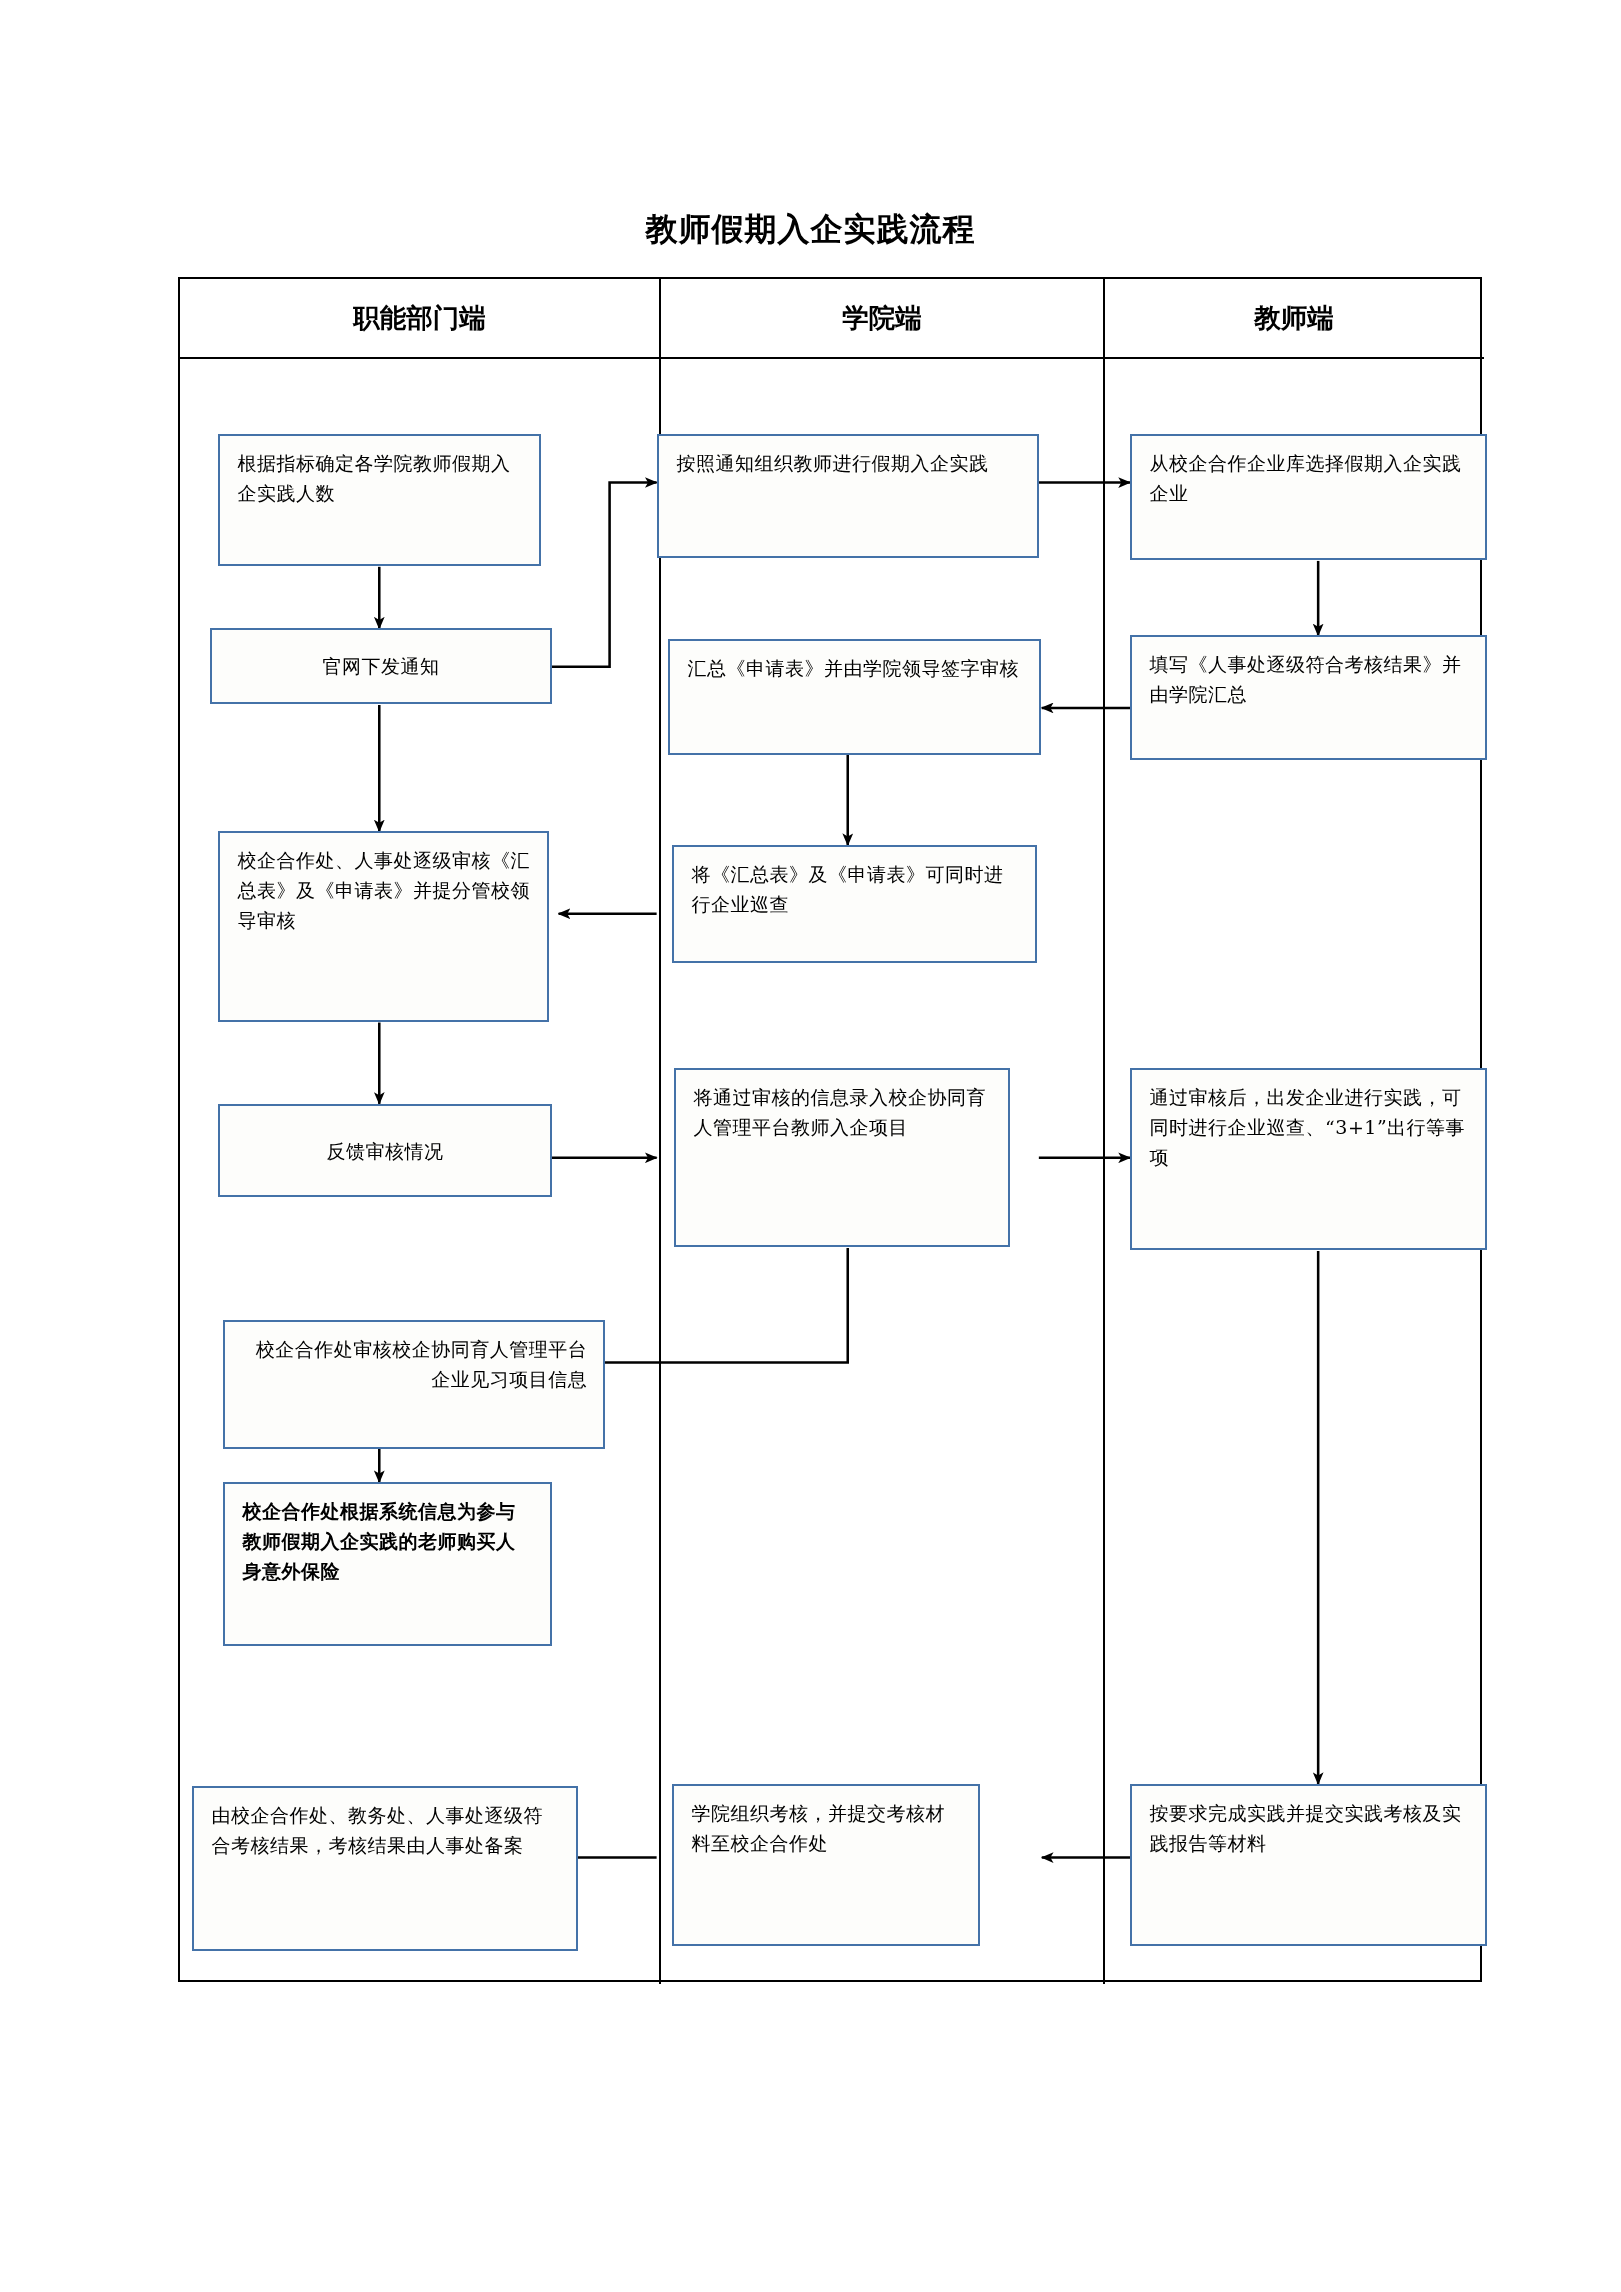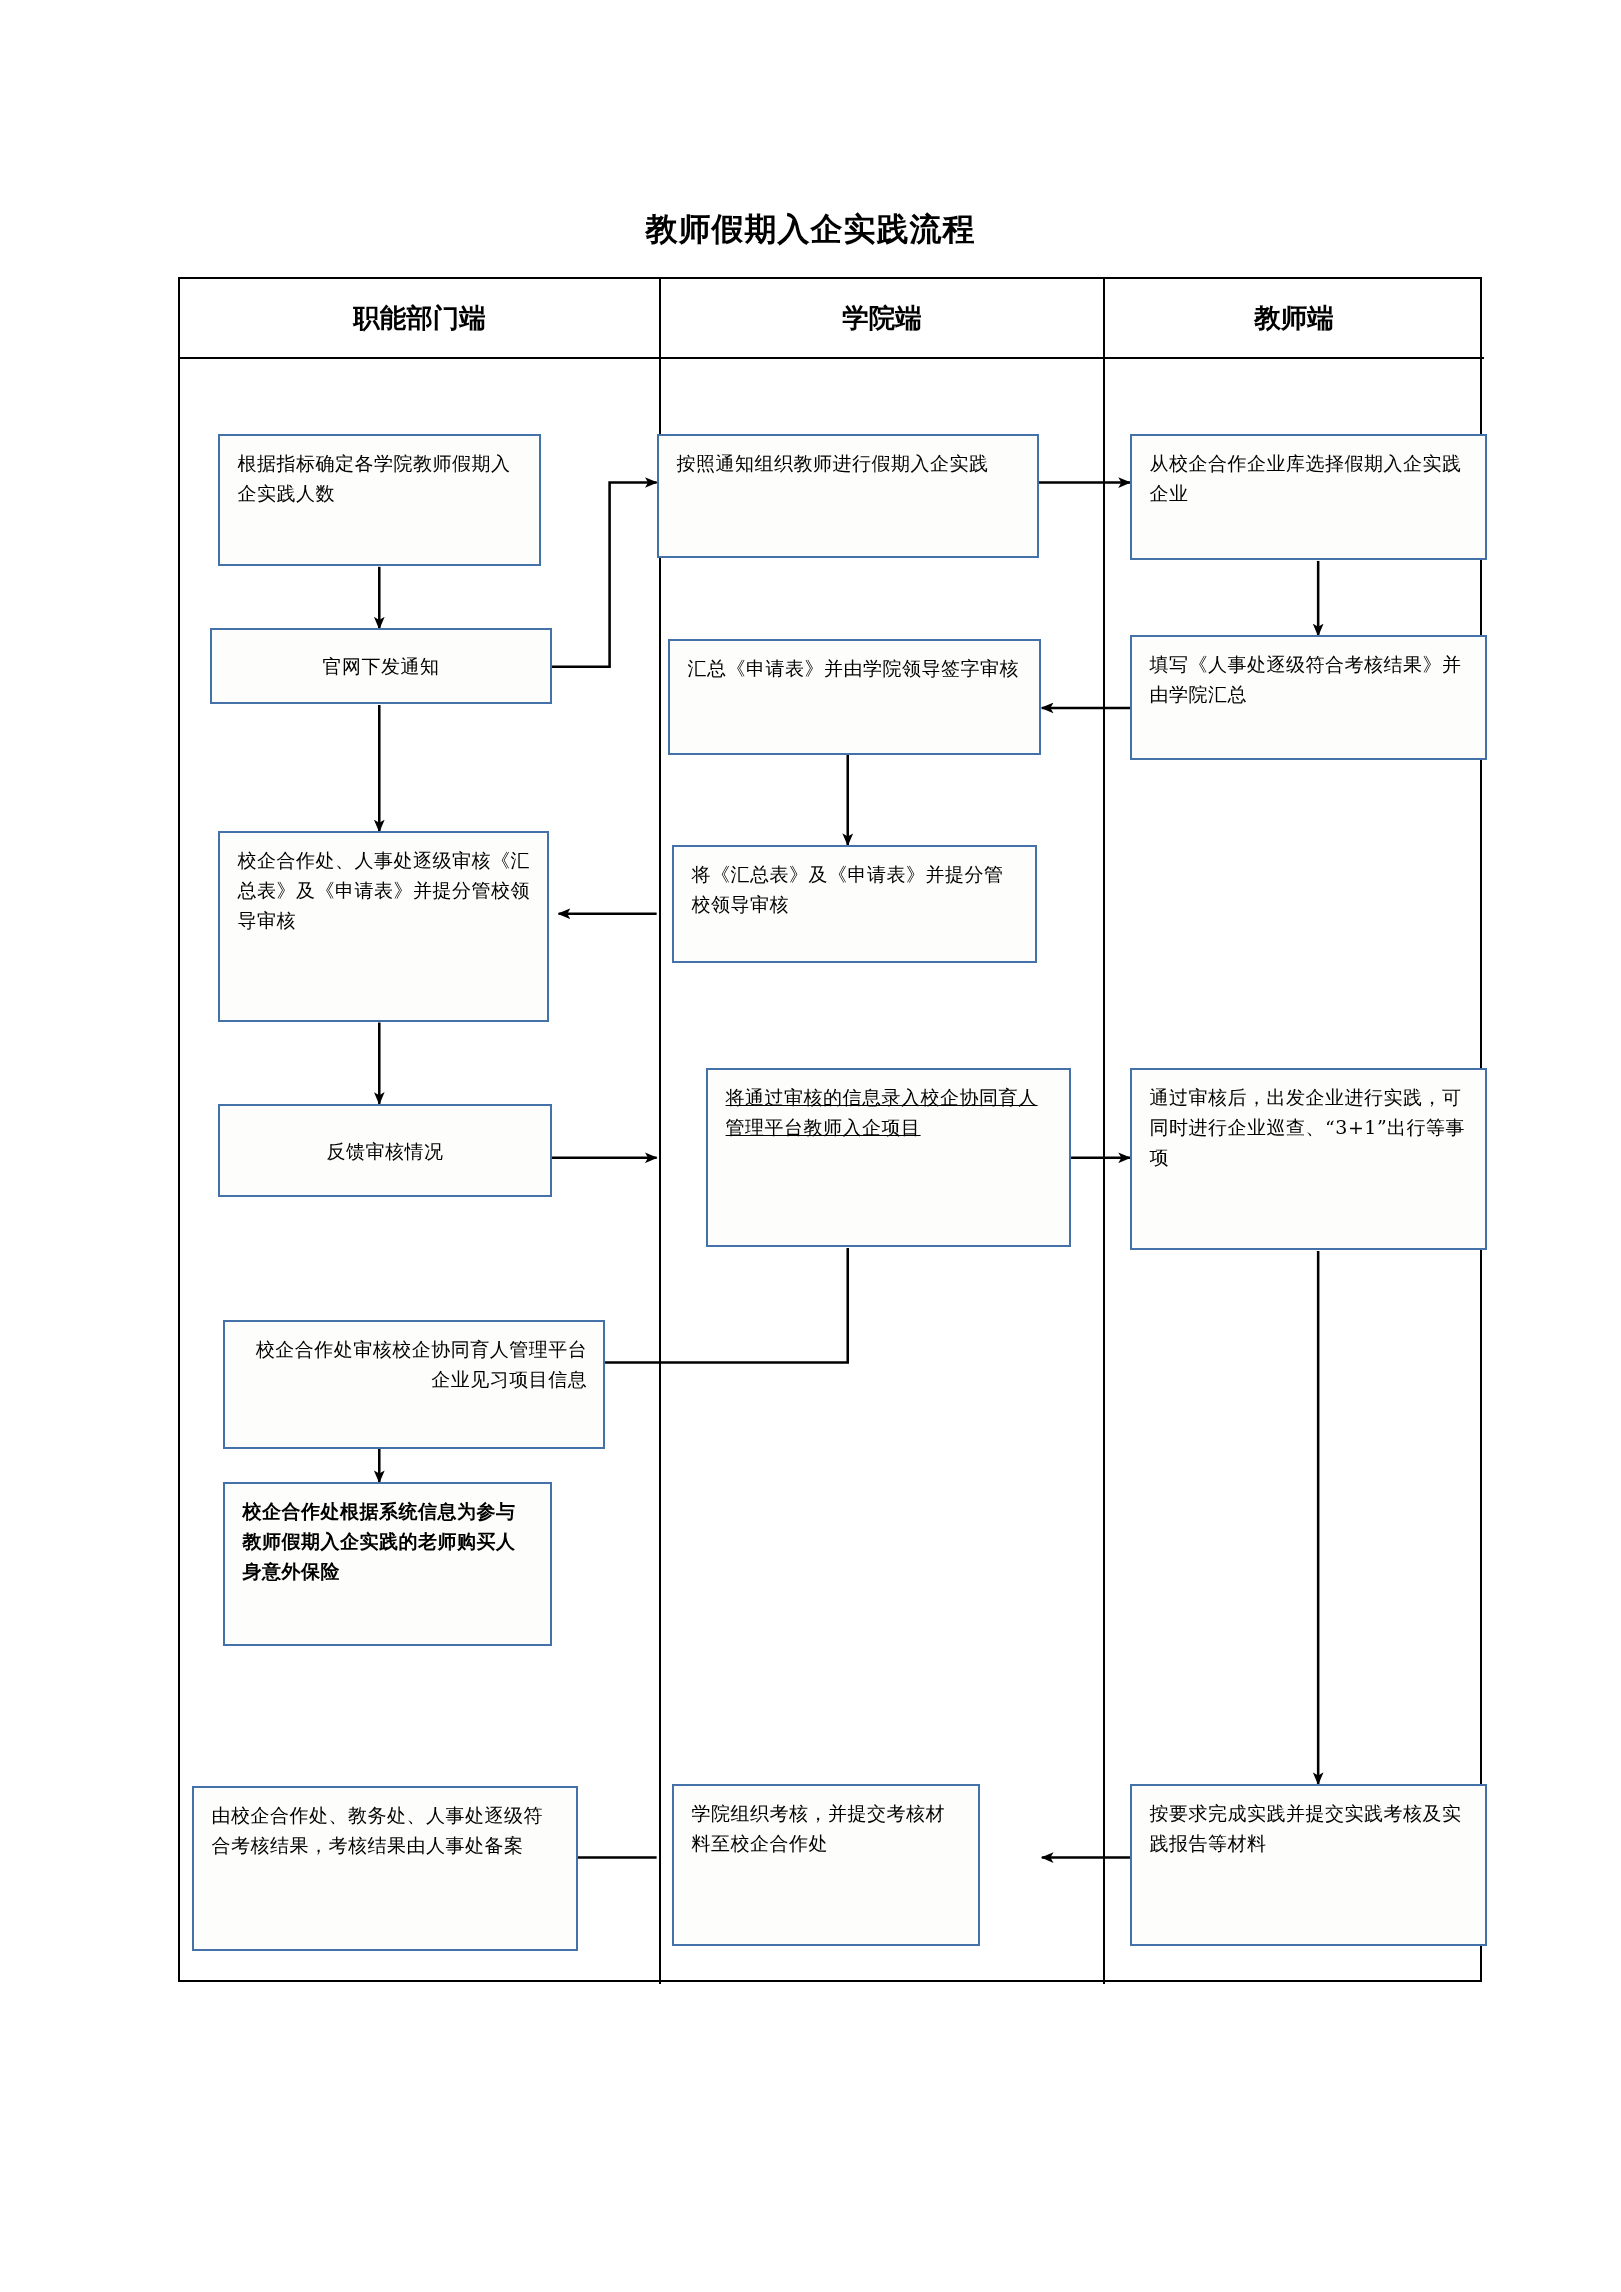--- a/index.html
+++ b/index.html
@@ -188,24 +188,24 @@
 
   <div class="node" style="left:657px; top:434px; width:382px; height:124px;">
     <span class="txt">按照通知组织教师进行假期入企实践</span>
   </div>
 
   <div class="node" style="left:668px; top:639px; width:373px; height:116px;">
     <span class="txt">汇总《申请表》并由学院领导签字审核</span>
   </div>
 
   <div class="node" style="left:672px; top:845px; width:365px; height:118px;">
-    <span class="txt">将《汇总表》及《申请表》并提分管校领导审核</span>
-  </div>
-
-  <div class="node" style="left:706px; top:1068px; width:365px; height:179px;text-decoration:underline;">
+    <span class="txt">将《汇总表》及《申请表》可同时进行企业巡查</span>
+  </div>
+
+  <div class="node" style="left:674px; top:1068px; width:336px; height:179px;">
     <span class="txt">将通过审核的信息录入校企协同育人管理平台教师入企项目</span>
   </div>
 
   <div class="node" style="left:672px; top:1784px; width:308px; height:162px;">
     <span class="txt">学院组织考核，并提交考核材料至校企合作处</span>
   </div>
 
   <div class="node" style="left:1130px; top:434px; width:357px; height:126px;">
     <span class="txt">从校企合作企业库选择假期入企实践企业</span>
   </div>

